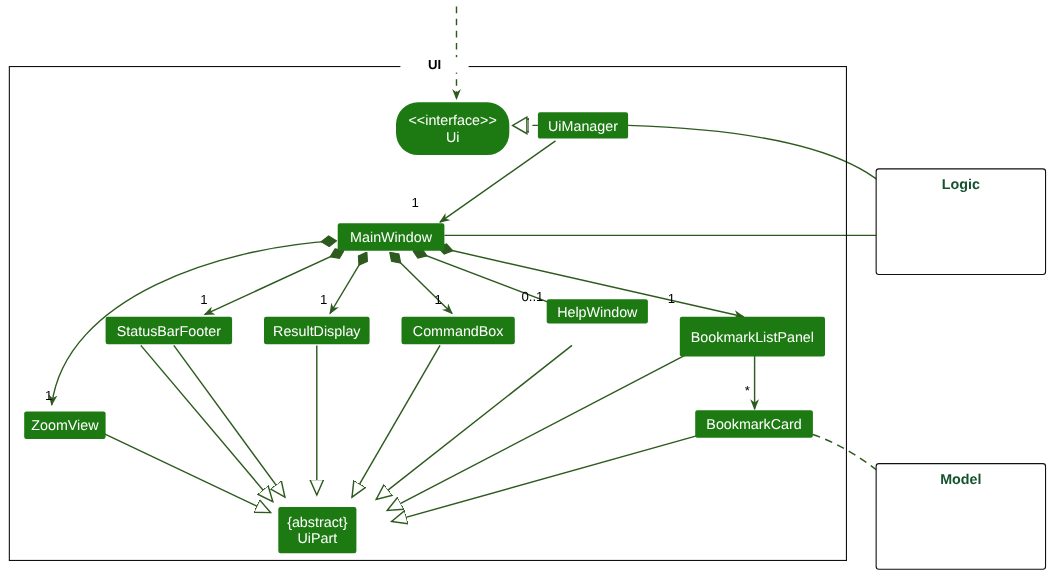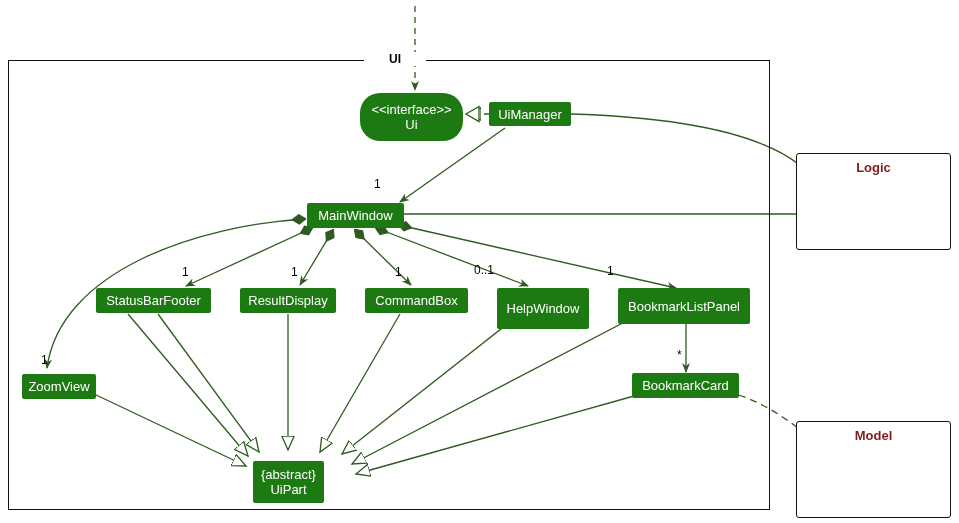--- a/index.html
+++ b/index.html
@@ -50,21 +50,21 @@
   .ext-pkg {
     position: absolute;
     box-sizing: border-box;
     border: 1.3px solid #111111;
     background: #ffffff;
     border-radius: 3px;
     z-index: 4;
     text-align: center;
     font-size: 13px;
     font-weight: bold;
-    color: #7f1d1d;
+    color: #14532d;
     padding-top: 6px;
   }
   .pkg-title {
     position: absolute;
     background: #ffffff;
     font-size: 12px;
     font-weight: bold;
     color: #000000;
     text-align: center;
     z-index: 3;
@@ -169,21 +169,21 @@
   </div>
 
   <div class="node" style="left:365px; top:288px; width:103px; height:25px;">
     <span>CommandBox</span>
   </div>
 
   <div class="node" style="left:240px; top:288px; width:96px; height:25px;">
     <span>ResultDisplay</span>
   </div>
 
-  <div class="node" style="left:497px; top:288px; width:92px; height:41px;">
+  <div class="node" style="left:497px; top:272px; width:92px; height:22px;">
     <span>HelpWindow</span>
   </div>
 
   <div class="node" style="left:618px; top:288px; width:132px; height:36px;">
     <span>BookmarkListPanel</span>
   </div>
 
   <div class="node" style="left:22px; top:374px; width:74px; height:25px;">
     <span>ZoomView</span>
   </div>

